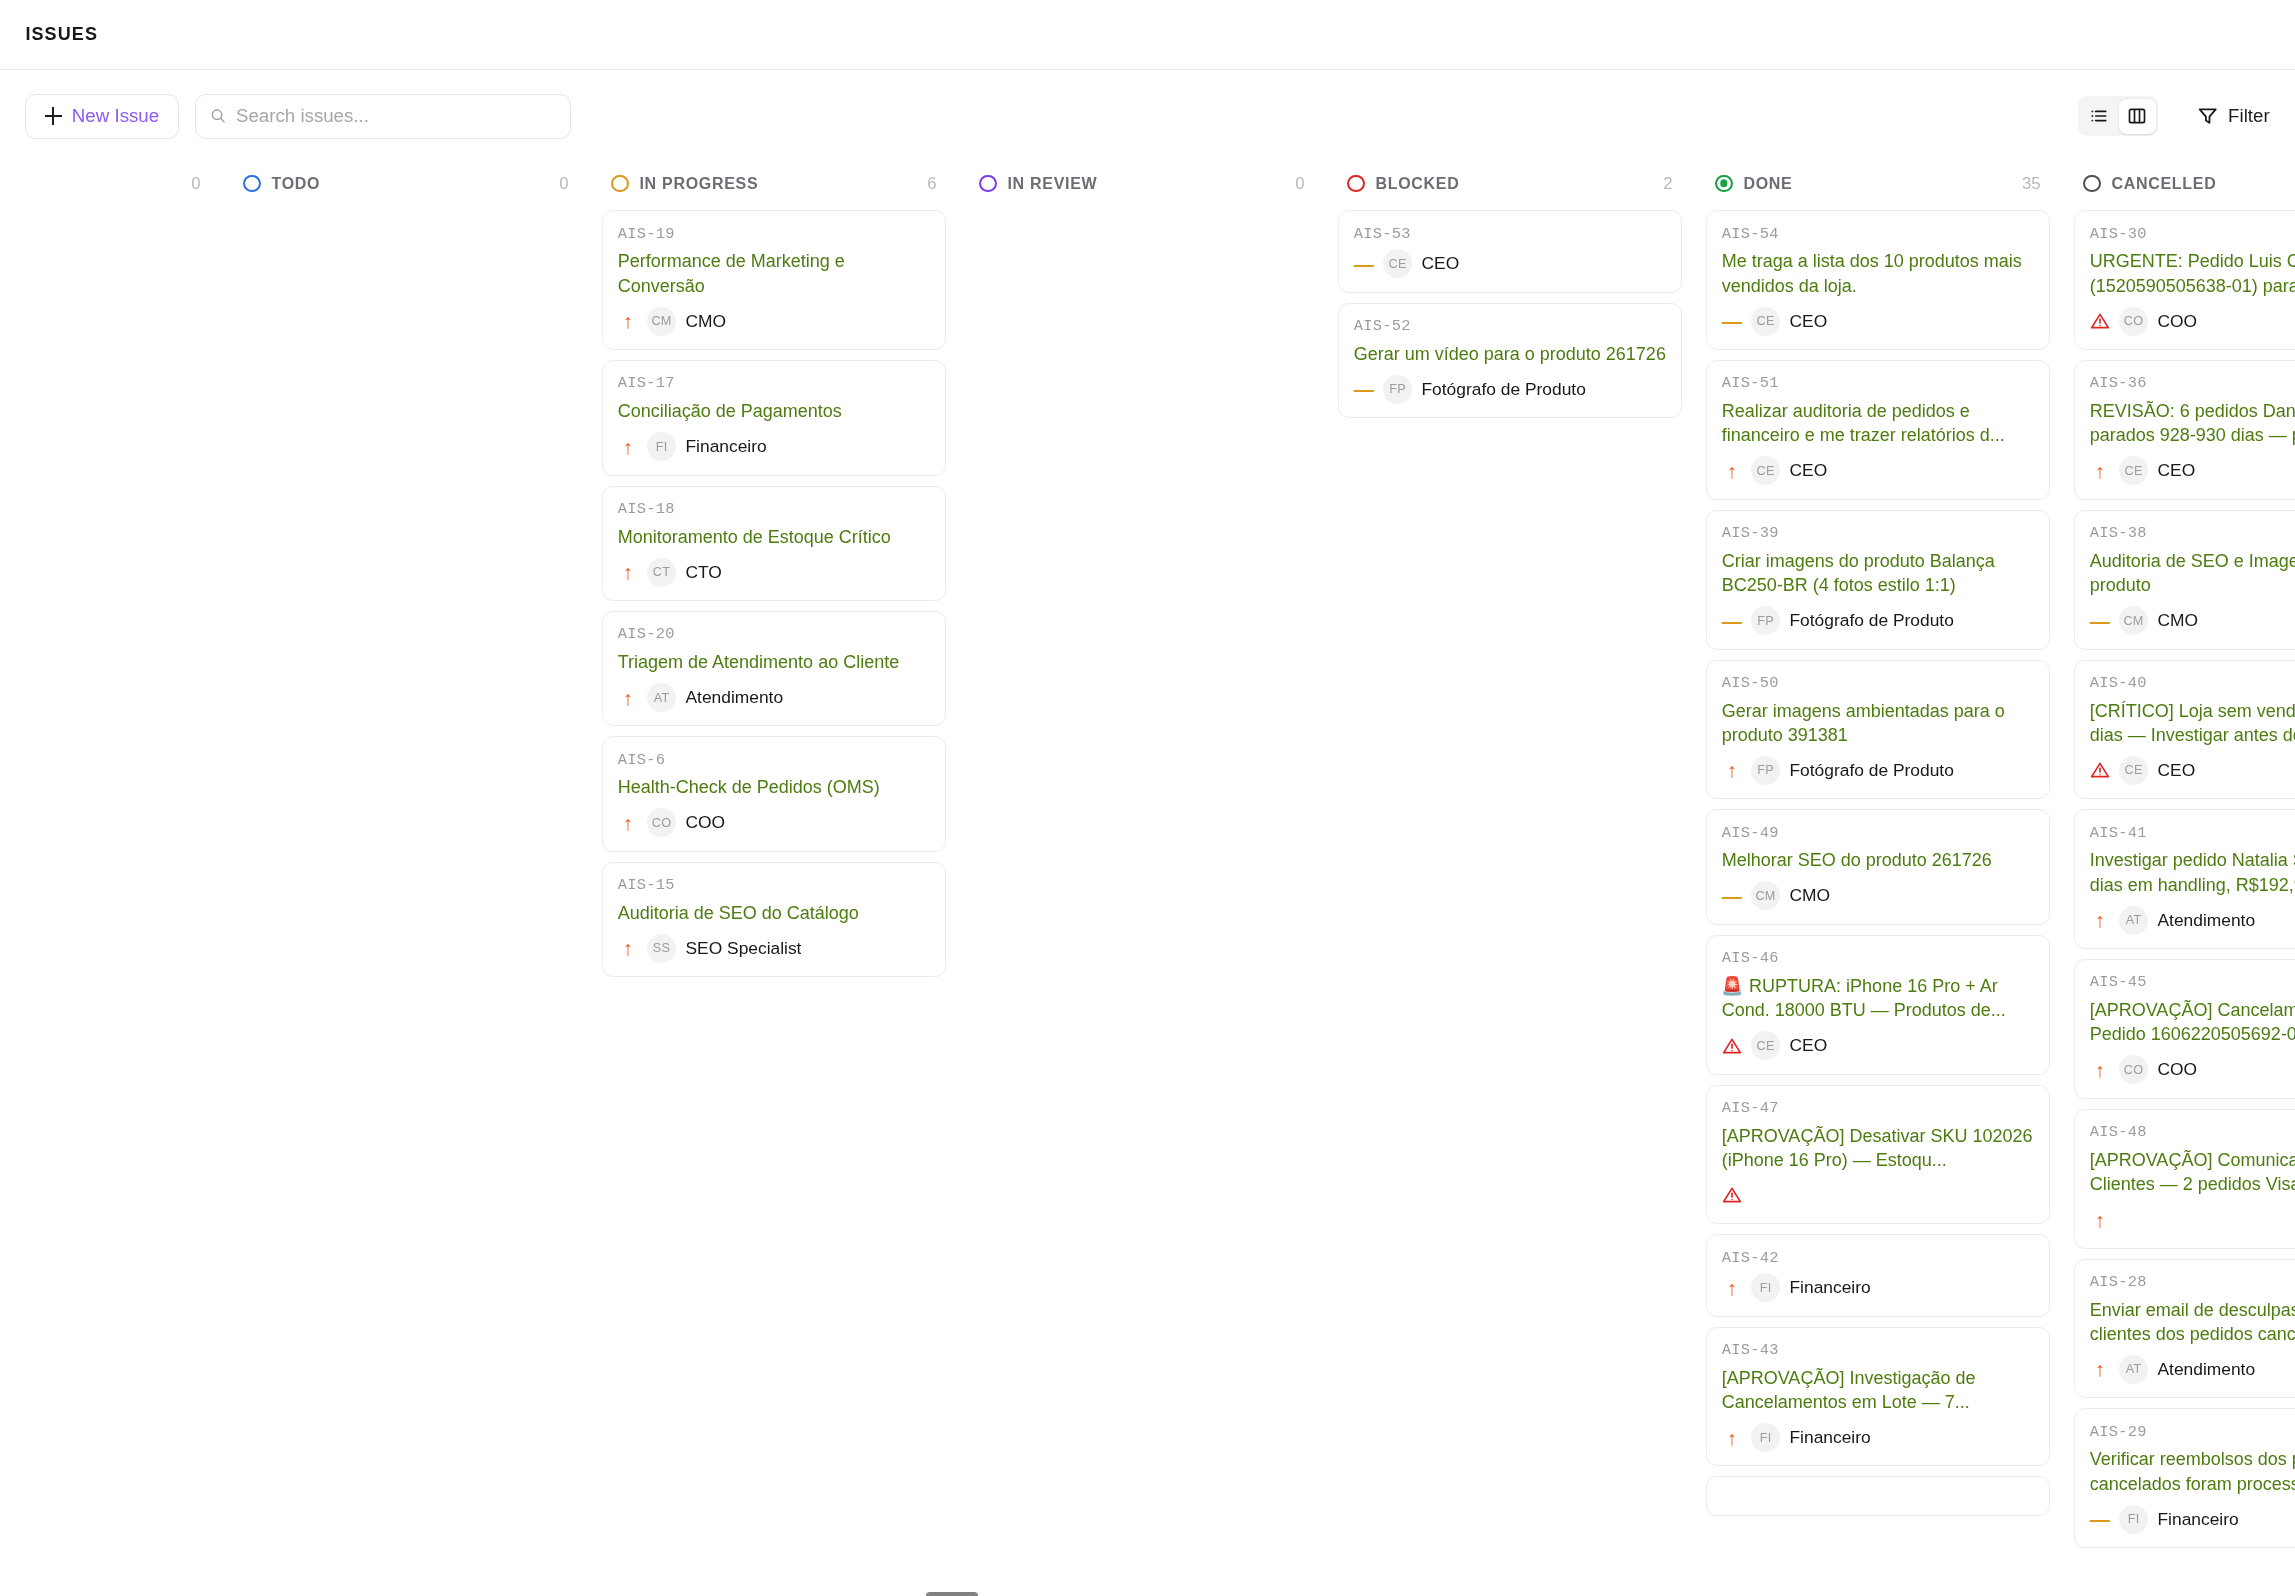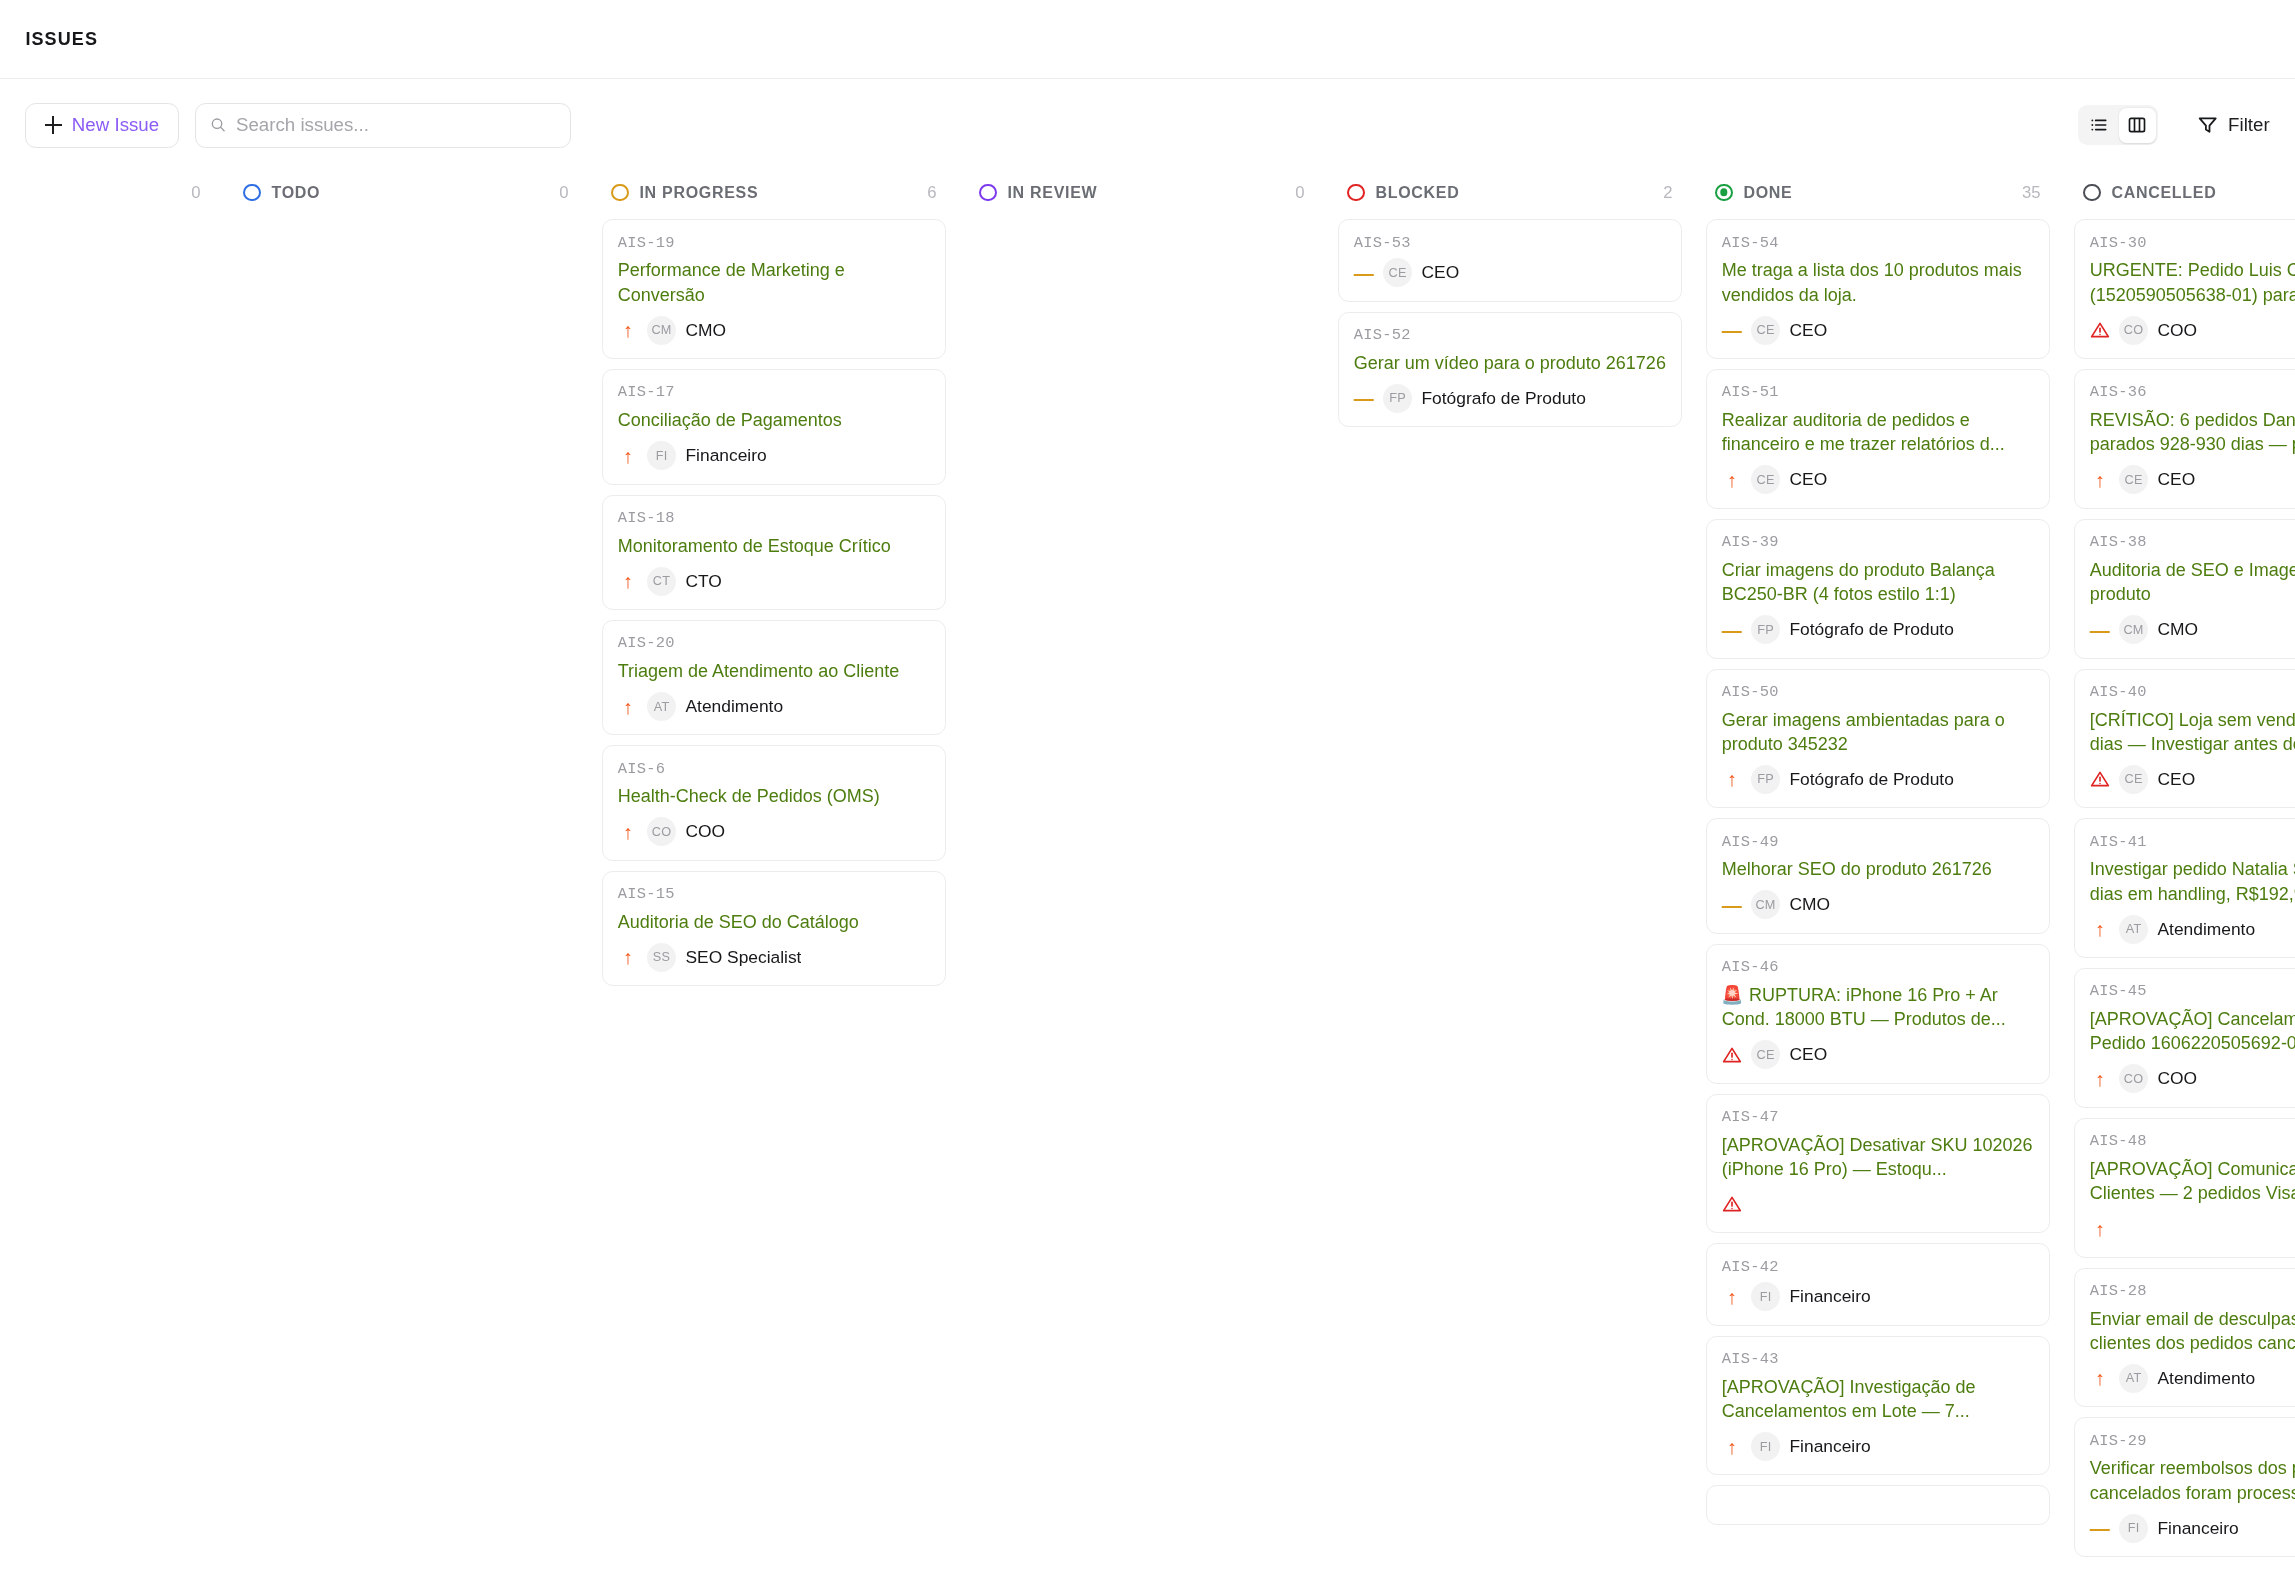--- a/index.html
+++ b/index.html
@@ -6,21 +6,21 @@
   html, body {
     width: 2295px; height: 1596px;
     background: #ffffff;
     font-family: "Liberation Sans", sans-serif;
     overflow: hidden;
     -webkit-font-smoothing: antialiased;
   }
 
   
   .titlebar {
-    height: 79px;
+    height: 70px;
     border-bottom: 1.3px solid #ececec;
     display: flex; align-items: center;
     padding-left: 25.4px;
   }
   .titlebar-text {
     font-size: 18px;
     font-weight: 700;
     letter-spacing: 1.1px;
     color: #17181a;
   }
@@ -419,21 +419,21 @@
             <div class="card-meta">
               <span class="prio">
                 <span class="prio-dash">—</span>
               </span>
               <span class="avatar">FP</span>
               <span class="assignee">Fotógrafo de Produto</span>
             </div>
           </div>
           <div class="card">
             <div class="card-id">AIS-50</div>
-            <div class="card-title">Gerar imagens ambientadas para o produto 345232</div>
+            <div class="card-title">Gerar imagens ambientadas para o produto 391381</div>
             <div class="card-meta">
               <span class="prio">
                 <span class="prio-arrow">↑</span>
               </span>
               <span class="avatar">FP</span>
               <span class="assignee">Fotógrafo de Produto</span>
             </div>
           </div>
           <div class="card">
             <div class="card-id">AIS-49</div>

